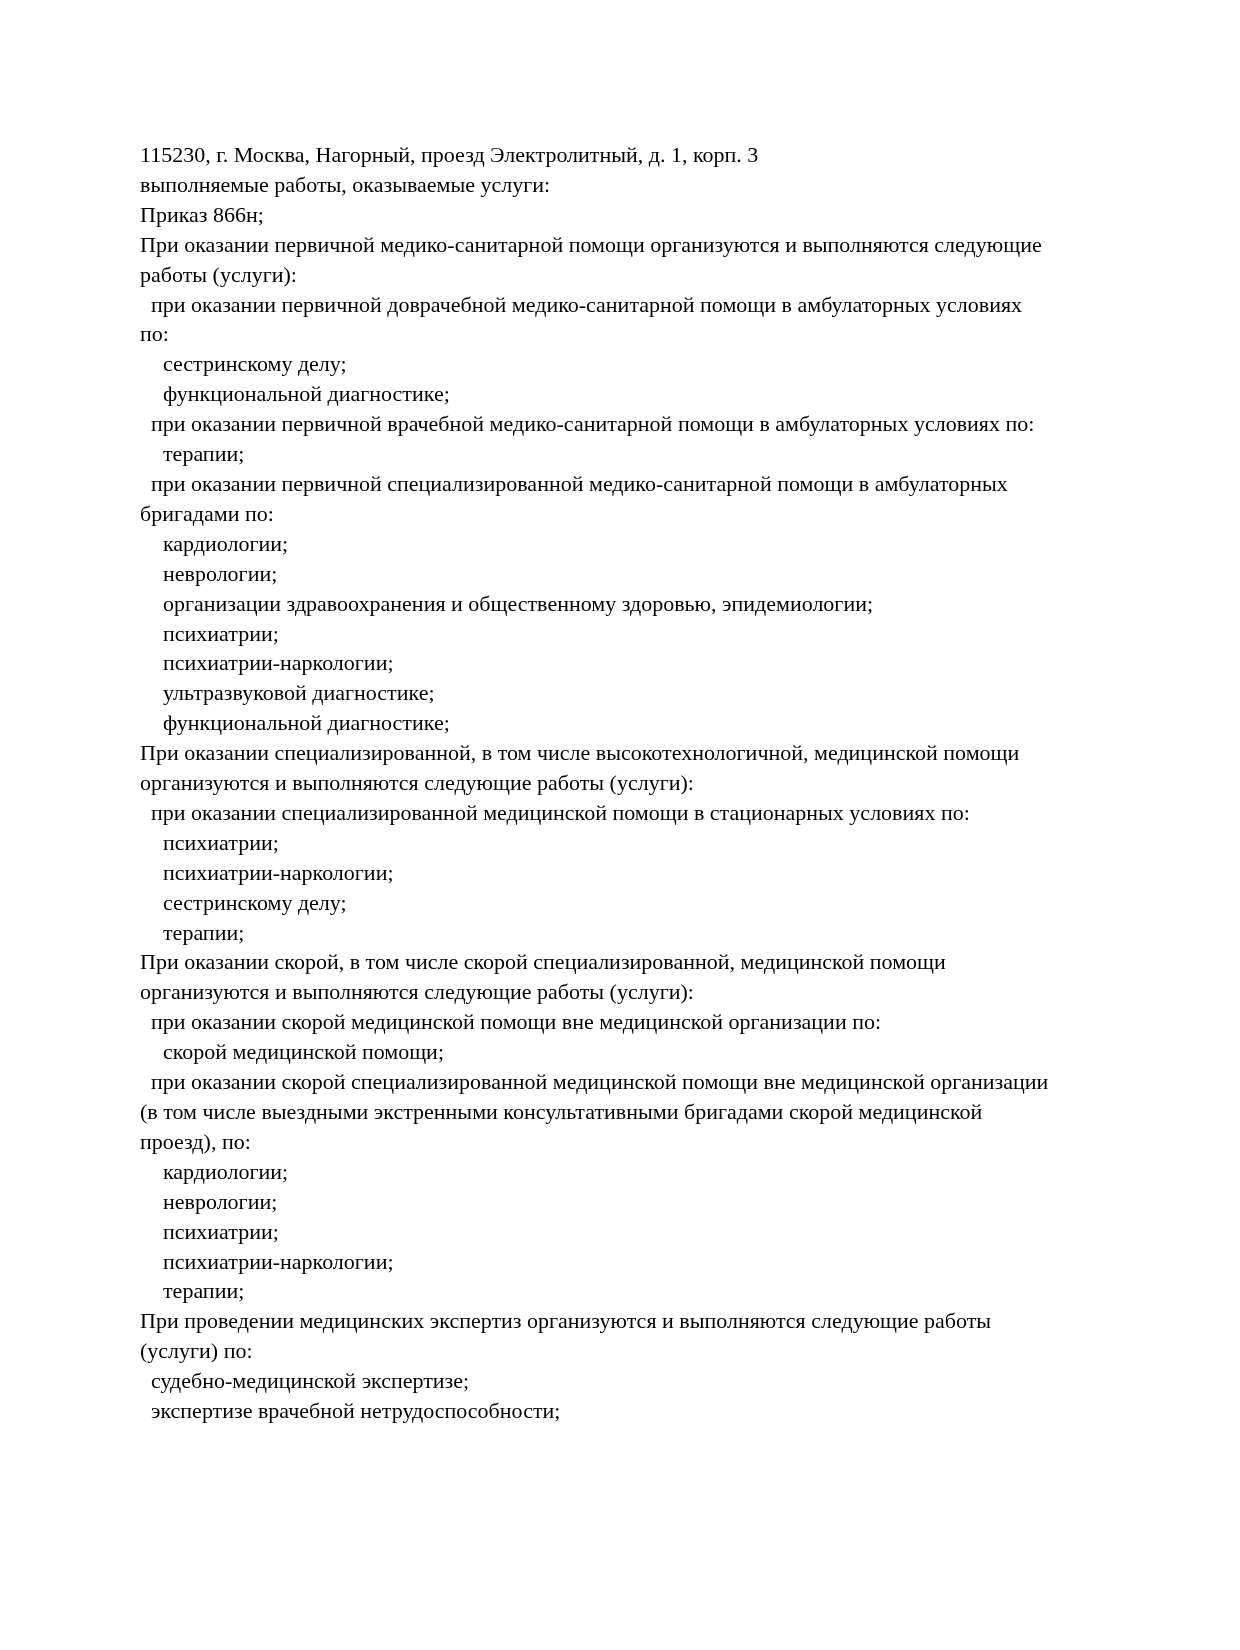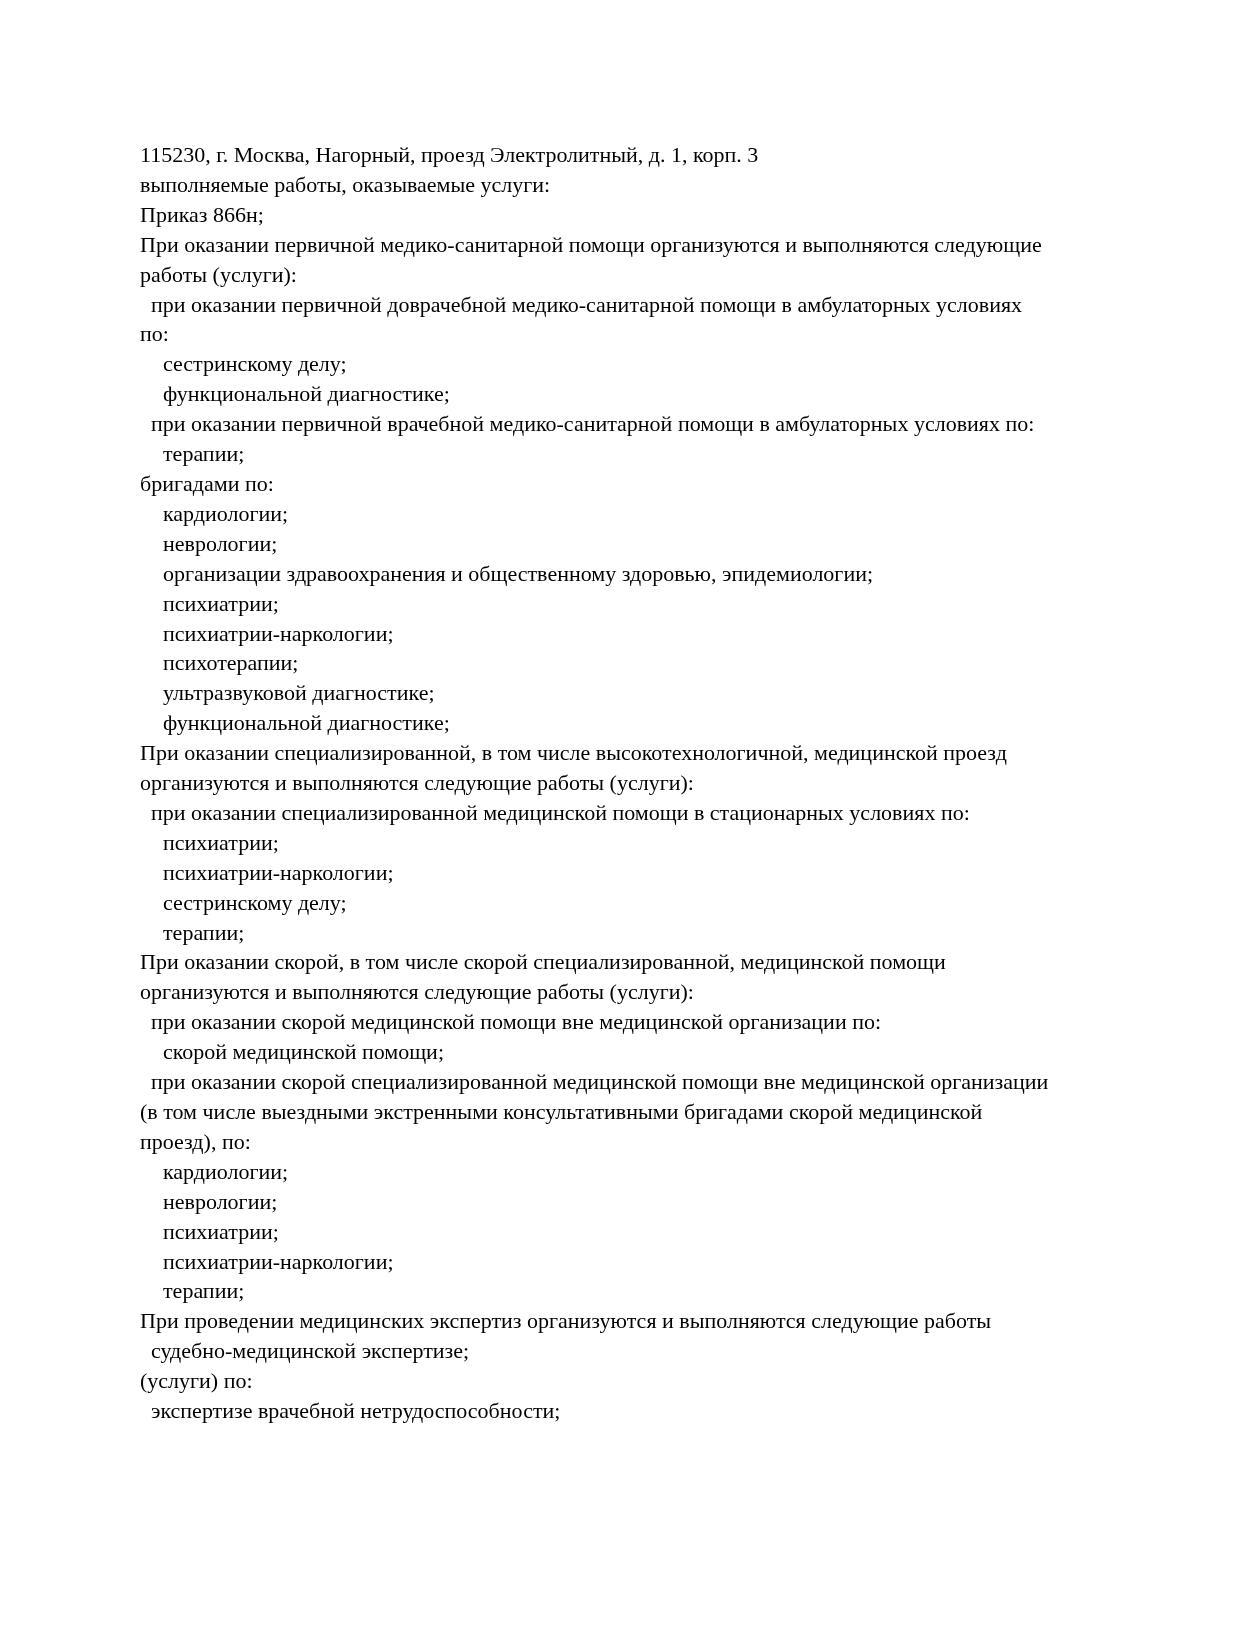--- a/index.html
+++ b/index.html
@@ -46,46 +46,46 @@
       <div class="doc-line indent-0">выполняемые работы, оказываемые услуги:</div>
       <div class="doc-line indent-0">Приказ 866н;</div>
       <div class="doc-line indent-0">При оказании первичной медико-санитарной помощи организуются и выполняются следующие</div>
       <div class="doc-line indent-0">работы (услуги):</div>
       <div class="doc-line indent-1">при оказании первичной доврачебной медико-санитарной помощи в амбулаторных условиях</div>
       <div class="doc-line indent-0">по:</div>
       <div class="doc-line indent-2">сестринскому делу;</div>
       <div class="doc-line indent-2">функциональной диагностике;</div>
       <div class="doc-line indent-1">при оказании первичной врачебной медико-санитарной помощи в амбулаторных условиях по:</div>
       <div class="doc-line indent-2">терапии;</div>
+      <div class="doc-line indent-1">при оказании первичной специализированной медико-санитарной помощи в амбулаторных</div>
       <div class="doc-line indent-0">бригадами по:</div>
       <div class="doc-line indent-2">кардиологии;</div>
       <div class="doc-line indent-2">неврологии;</div>
       <div class="doc-line indent-2">организации здравоохранения и общественному здоровью, эпидемиологии;</div>
       <div class="doc-line indent-2">психиатрии;</div>
       <div class="doc-line indent-2">психиатрии-наркологии;</div>
-      <div class="doc-line indent-2">психотерапии;</div>
       <div class="doc-line indent-2">ультразвуковой диагностике;</div>
       <div class="doc-line indent-2">функциональной диагностике;</div>
-      <div class="doc-line indent-0">При оказании специализированной, в том числе высокотехнологичной, медицинской проезд</div>
+      <div class="doc-line indent-0">При оказании специализированной, в том числе высокотехнологичной, медицинской помощи</div>
       <div class="doc-line indent-0">организуются и выполняются следующие работы (услуги):</div>
       <div class="doc-line indent-1">при оказании специализированной медицинской помощи в стационарных условиях по:</div>
       <div class="doc-line indent-2">психиатрии;</div>
       <div class="doc-line indent-2">психиатрии-наркологии;</div>
       <div class="doc-line indent-2">сестринскому делу;</div>
       <div class="doc-line indent-2">терапии;</div>
       <div class="doc-line indent-0">При оказании скорой, в том числе скорой специализированной, медицинской помощи</div>
       <div class="doc-line indent-0">организуются и выполняются следующие работы (услуги):</div>
       <div class="doc-line indent-1">при оказании скорой медицинской помощи вне медицинской организации по:</div>
       <div class="doc-line indent-2">скорой медицинской помощи;</div>
       <div class="doc-line indent-1">при оказании скорой специализированной медицинской помощи вне медицинской организации</div>
       <div class="doc-line indent-0">(в том числе выездными экстренными консультативными бригадами скорой медицинской</div>
       <div class="doc-line indent-0">проезд), по:</div>
       <div class="doc-line indent-2">кардиологии;</div>
       <div class="doc-line indent-2">неврологии;</div>
       <div class="doc-line indent-2">психиатрии;</div>
       <div class="doc-line indent-2">психиатрии-наркологии;</div>
       <div class="doc-line indent-2">терапии;</div>
       <div class="doc-line indent-0">При проведении медицинских экспертиз организуются и выполняются следующие работы</div>
+      <div class="doc-line indent-0">(услуги) по:</div>
       <div class="doc-line indent-1">судебно-медицинской экспертизе;</div>
-      <div class="doc-line indent-0">(услуги) по:</div>
       <div class="doc-line indent-1">экспертизе врачебной нетрудоспособности;</div>
     </div>
 </div>
 
 </body></html>

